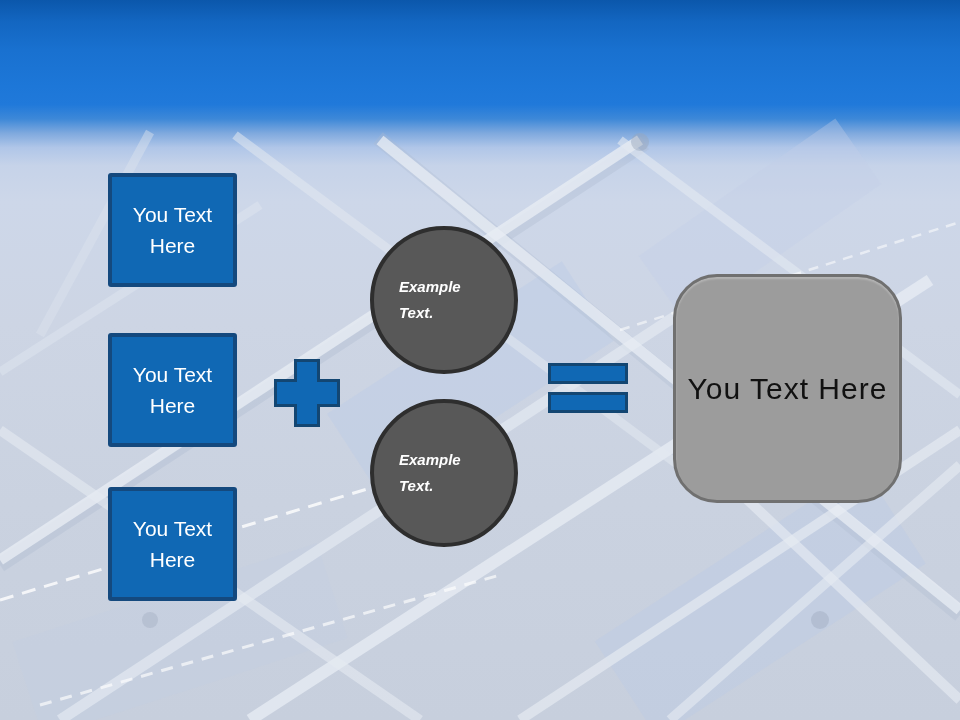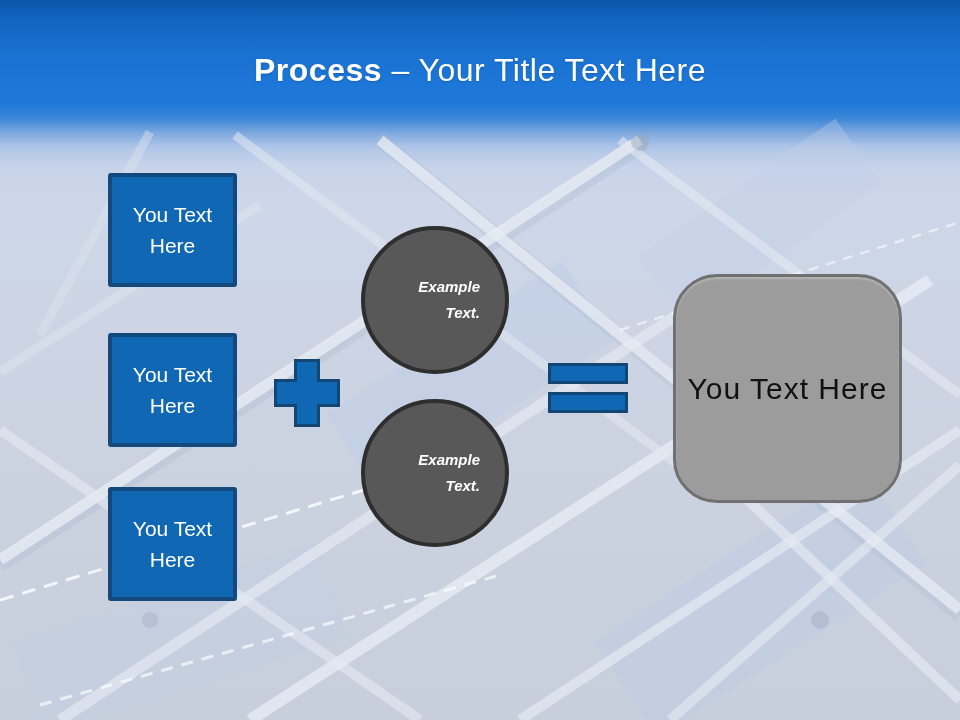--- a/index.html
+++ b/index.html
@@ -23,23 +23,23 @@
     box-sizing:border-box;border:4px solid #14497e;border-radius:3px;
     background:#1068b4;display:flex;align-items:center;justify-content:center;
     text-align:center;
   }
   .blue-box span{
     color:#ffffff;font-size:21px;line-height:31px;width:100px;display:block;
   }
   .box1{top:173px;} .box2{top:333px;} .box3{top:487px;}
   .plus{position:absolute;left:274px;top:359px;}
   .circle{
-    position:absolute;left:361px;width:148px;height:148px;border-radius:50%;
+    position:absolute;left:370px;width:148px;height:148px;border-radius:50%;
     box-sizing:border-box;border:4px solid #2e2e2e;background:#585858;
-    display:flex;align-items:center;justify-content:center;text-align:right;
+    display:flex;align-items:center;justify-content:center;text-align:left;
   }
   .circle span{
     color:#ffffff;font-size:15px;line-height:26px;font-weight:700;
     font-style:italic;width:90px;display:block;
   }
   .c1{top:226px;} .c2{top:399px;}
   .equals{position:absolute;left:548px;top:363px;}
   .equals .bar{
     box-sizing:border-box;width:80px;height:21px;border:3px solid #134672;
     background:#1068b4;margin-bottom:8px;
@@ -85,21 +85,20 @@
     <line x1="40" y1="705" x2="500" y2="575" stroke="#ffffff" stroke-width="3" stroke-dasharray="12 9" opacity="0.65"></line>
     <line x1="620" y1="330" x2="960" y2="222" stroke="#ffffff" stroke-width="2.5" stroke-dasharray="10 8" opacity="0.55"></line>
 
     <circle cx="640" cy="142" r="9" fill="#9aa7bb" opacity="0.45"></circle>
     <circle cx="700" cy="300" r="9" fill="#9aa7bb" opacity="0.45"></circle>
     <circle cx="875" cy="315" r="8" fill="#9aa7bb" opacity="0.4"></circle>
     <circle cx="150" cy="620" r="8" fill="#9aa7bb" opacity="0.35"></circle>
     <circle cx="820" cy="620" r="9" fill="#9aa7bb" opacity="0.4"></circle>
   </svg>
 
-  <div class="title"><span class="em">Process</span><span> – Your Title Text Here</span></div>
 
   <div class="blue-box box1">
     <span>You Text Here</span>
   </div>
   <div class="blue-box box2">
     <span>You Text Here</span>
   </div>
   <div class="blue-box box3">
     <span>You Text Here</span>
   </div>

